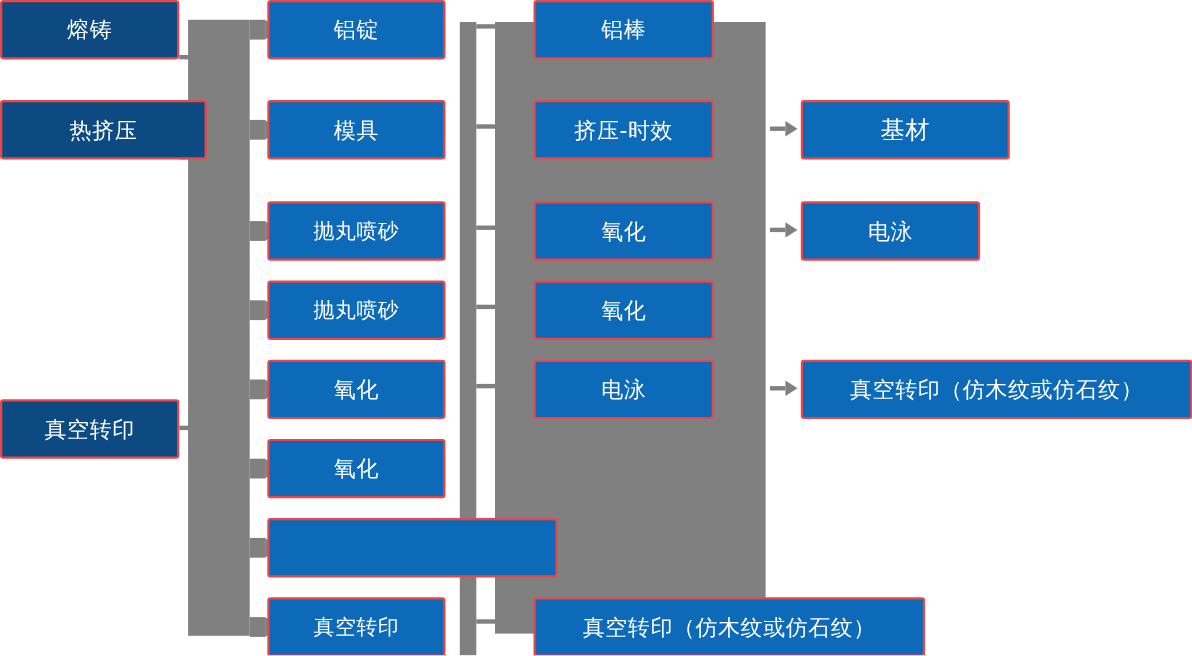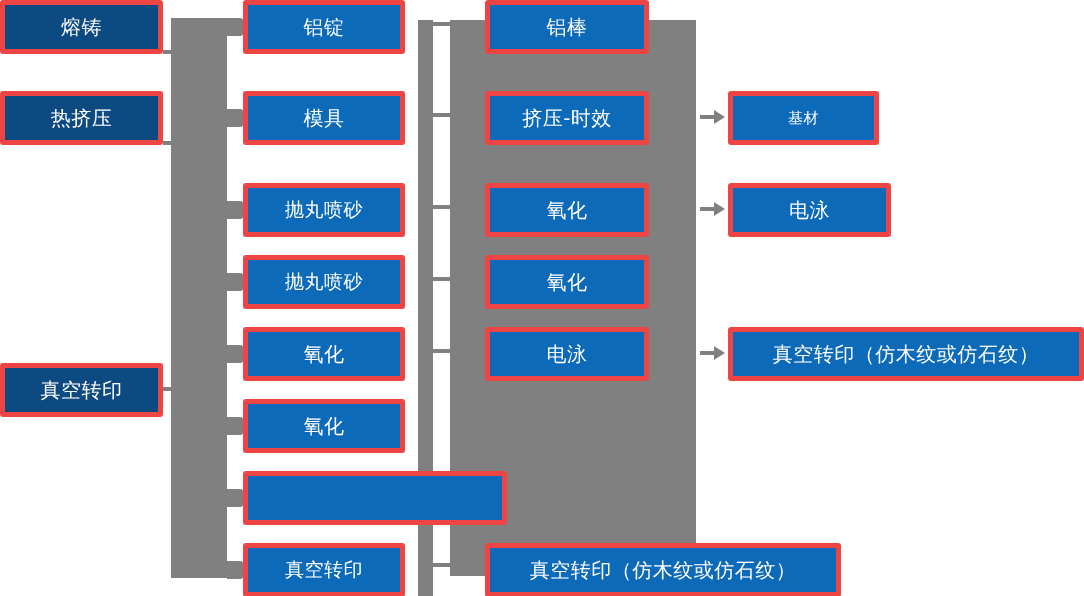--- a/index.html
+++ b/index.html
@@ -45,21 +45,21 @@
 
   
   .node {
     position: absolute;
     box-sizing: border-box;
     display: flex;
     align-items: center;
     justify-content: center;
     color: #ffffff;
     border-radius: 3px;
-    border: 5px solid #ef4444;
+    border: 2px solid #ef4444;
     letter-spacing: 0.5px;
     white-space: nowrap;
     text-align: center;
   }
   .node.dark {
     background: #0c4a81;
   }
   .node.bright {
     background: #0c6ab8;
   }
@@ -125,21 +125,21 @@
       <div class="small-arrow-tail" style="left: 700px; top: 351px; width: 14px;"></div>
       <div class="small-arrow" style="left: 714px; top: 346px;"></div>
     </div>
 
   <div id="node-layer">
       <div class="node dark" style="left: 0px; top: 0px; width: 163px; height: 54px; font-size: 20px;">
         <span class="cap"></span>
         <span class="shadow"></span>
         <span>熔铸</span>
       </div>
-      <div class="node dark" style="left: 0px; top: 91px; width: 163px; height: 54px; font-size: 20px;">
+      <div class="node dark" style="left: 0px; top: 91px; width: 188px; height: 54px; font-size: 20px;">
         <span class="cap"></span>
         <span class="shadow"></span>
         <span>热挤压</span>
       </div>
       <div class="node dark" style="left: 0px; top: 363px; width: 163px; height: 54px; font-size: 20px;">
         <span class="cap"></span>
         <span class="shadow"></span>
         <span>真空转印</span>
       </div>
       <div class="node bright" style="left: 243px; top: 0px; width: 162px; height: 54px; font-size: 20px;">
@@ -202,21 +202,21 @@
       </div>
       <div class="node bright" style="left: 485px; top: 327px; width: 164px; height: 54px; font-size: 20px;">
         <span class="cap"></span>
         <span class="shadow"></span>
         <span>电泳</span>
       </div>
       <div class="node bright" style="left: 485px; top: 543px; width: 356px; height: 54px; font-size: 20px;">
         <span class="cap"></span>
         <span>真空转印（仿木纹或仿石纹）</span>
       </div>
-      <div class="node bright" style="left: 728px; top: 91px; width: 151px; height: 54px; font-size: 15px;">
+      <div class="node bright" style="left: 728px; top: 91px; width: 190px; height: 54px; font-size: 22px;">
         <span class="cap"></span>
         <span class="shadow"></span>
         <span>基材</span>
       </div>
       <div class="node bright" style="left: 728px; top: 183px; width: 163px; height: 54px; font-size: 20px;">
         <span class="cap"></span>
         <span class="shadow"></span>
         <span>电泳</span>
       </div>
       <div class="node bright" style="left: 728px; top: 327px; width: 356px; height: 54px; font-size: 20px;">

